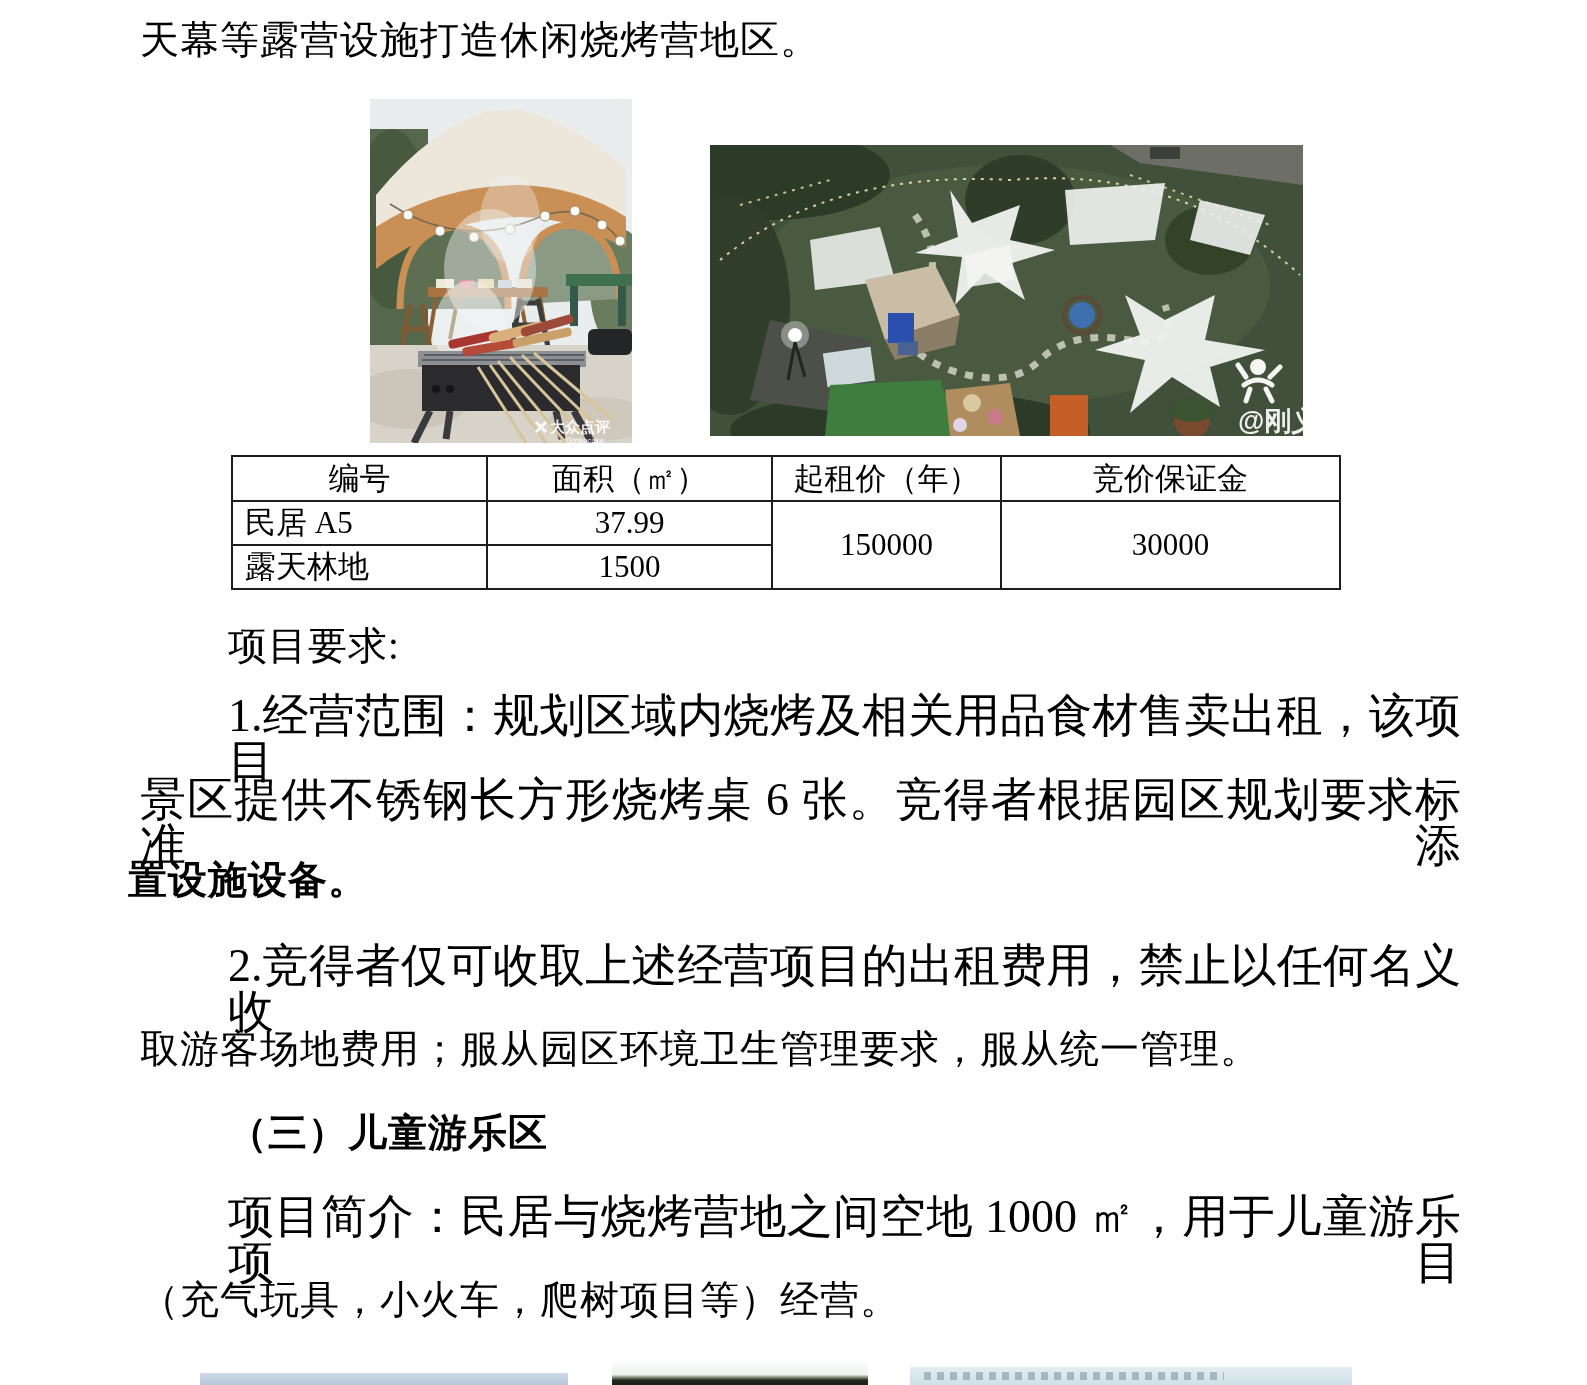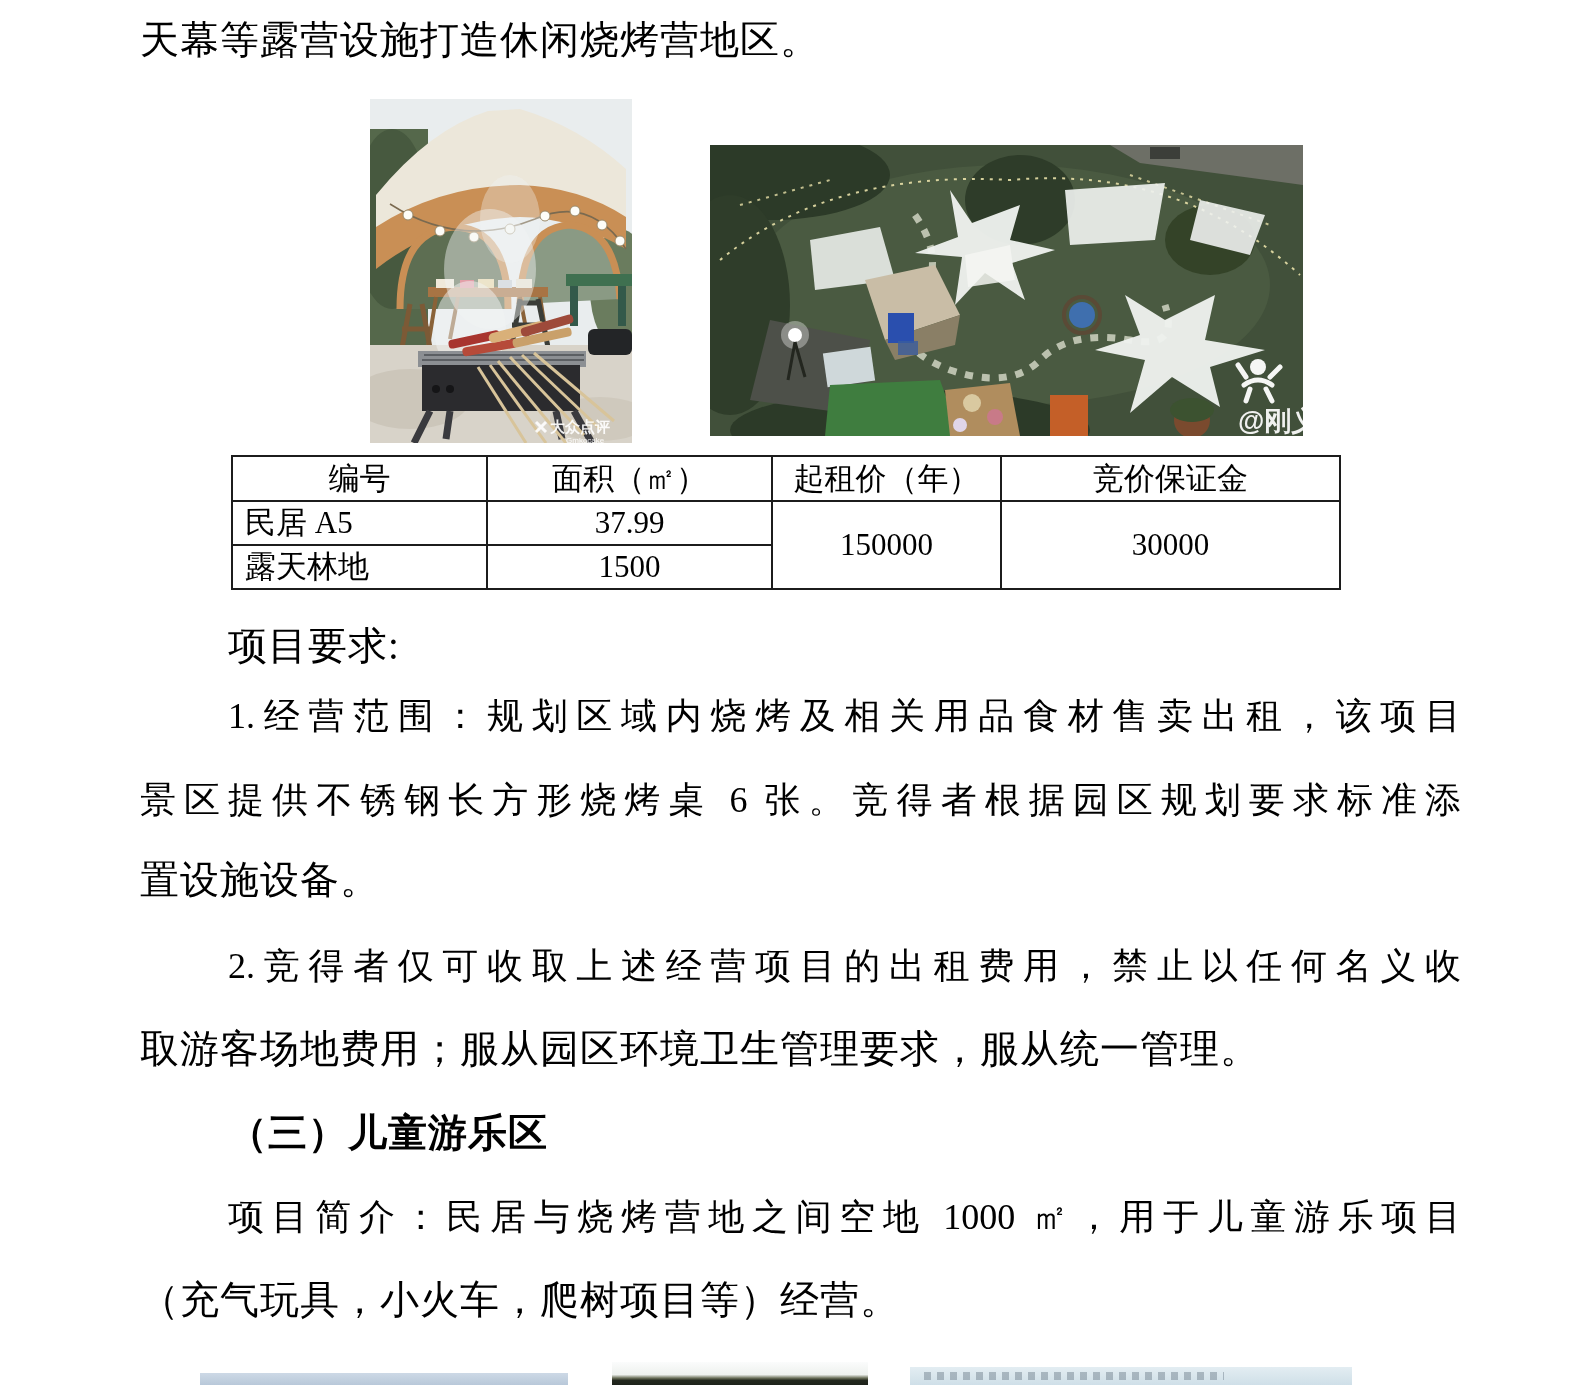--- a/index.html
+++ b/index.html
@@ -2,21 +2,21 @@
 <html lang="zh"><head>
 <meta charset="utf-8">
 <style>
   html,body{margin:0;padding:0;}
   body{
     width:1587px;height:1385px;position:relative;background:#ffffff;
     font-family:"Liberation Serif","DejaVu Serif",serif;
     color:#000;overflow:hidden;
   }
   .tline{position:absolute;font-size:39px;line-height:46px;letter-spacing:1px;white-space:nowrap;text-align:center;}
-  .jline{position:absolute;font-size:36px;line-height:46px;text-align:justify;text-align-last:justify;white-space:normal;}
+  .jline{position:absolute;font-size:46px;line-height:46px;text-align:justify;text-align-last:justify;white-space:normal;}
   .bold{font-weight:bold;}
   
   .doc-table{position:absolute;left:231px;top:455px;border-collapse:collapse;table-layout:fixed;width:1108px;}
   .doc-table td,.doc-table th{
     border:2px solid #1c1c1c;font-weight:400;font-size:31px;
     text-align:center;vertical-align:middle;padding:0;
     font-family:"Liberation Serif","DejaVu Serif",serif;
   }
   .doc-table .cell-left{text-align:left;padding-left:12px;margin-left:12px;}
   .doc-table .hrow th{height:43px;}
@@ -228,21 +228,21 @@
   <tr class="r2">
     <td class="cell-left">露天林地</td>
     <td>1500</td>
   </tr>
 </tbody>
   </table>
 
 <div class="tline" style="left:228px;top:623px;">项目要求:</div>
 <div class="jline" style="left:228px;top:693px;width:1233px;">1.经营范围：规划区域内烧烤及相关用品食材售卖出租，该项目</div>
 <div class="jline" style="left:140px;top:777px;width:1321px;">景区提供不锈钢长方形烧烤桌 6 张。竞得者根据园区规划要求标准添</div>
-<div class="tline" style="left:140px;top:857px;">置设施设备。</div>
+<div class="tline" style="left:128px;top:857px;font-weight:bold;">置设施设备。</div>
 <div class="jline" style="left:228px;top:943px;width:1233px;">2.竞得者仅可收取上述经营项目的出租费用，禁止以任何名义收</div>
 <div class="tline" style="left:140px;top:1026px;">取游客场地费用；服从园区环境卫生管理要求，服从统一管理。</div>
 <div class="tline bold" style="left:228px;top:1110px;">（三）儿童游乐区</div>
 <div class="jline" style="left:228px;top:1194px;width:1233px;">项目简介：民居与烧烤营地之间空地 1000 ㎡，用于儿童游乐项目</div>
 <div class="tline" style="left:140px;top:1277px;">（充气玩具，小火车，爬树项目等）经营。</div>
 
 <div class="strip" id="strip-left"></div>
 <div class="strip" id="strip-mid"></div>
 <div class="strip" id="strip-right">
     <div class="marks"></div>

